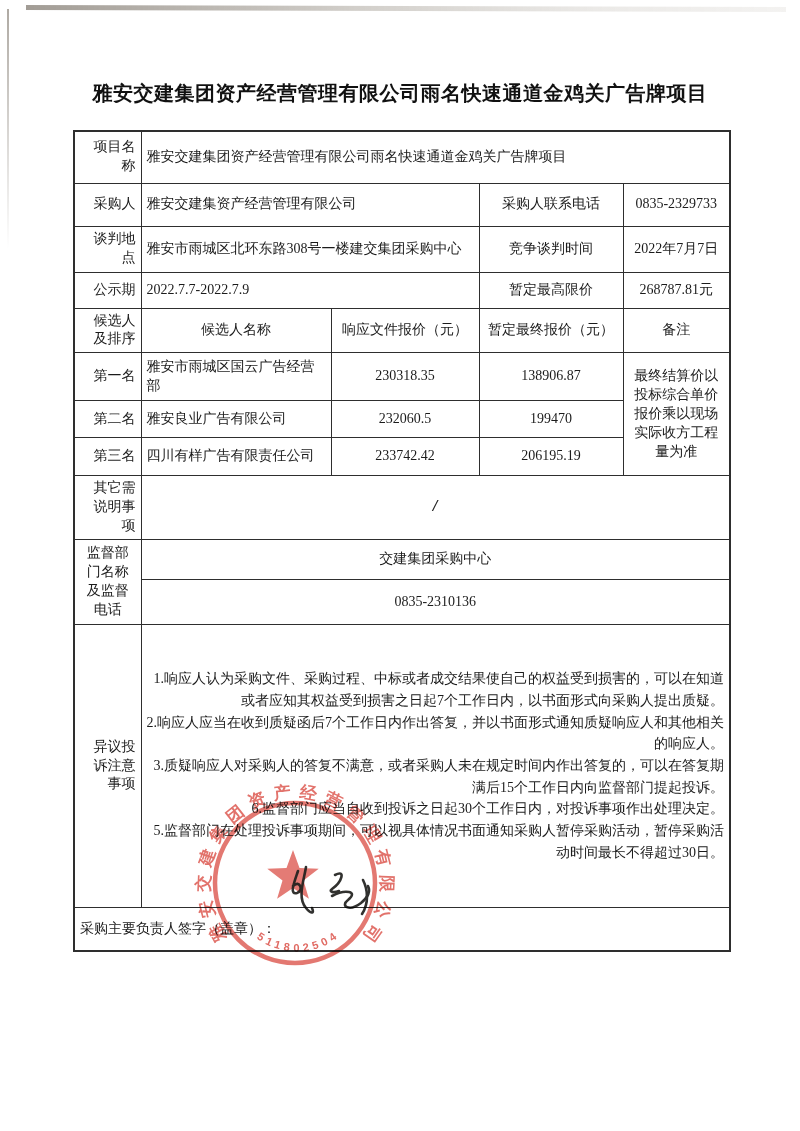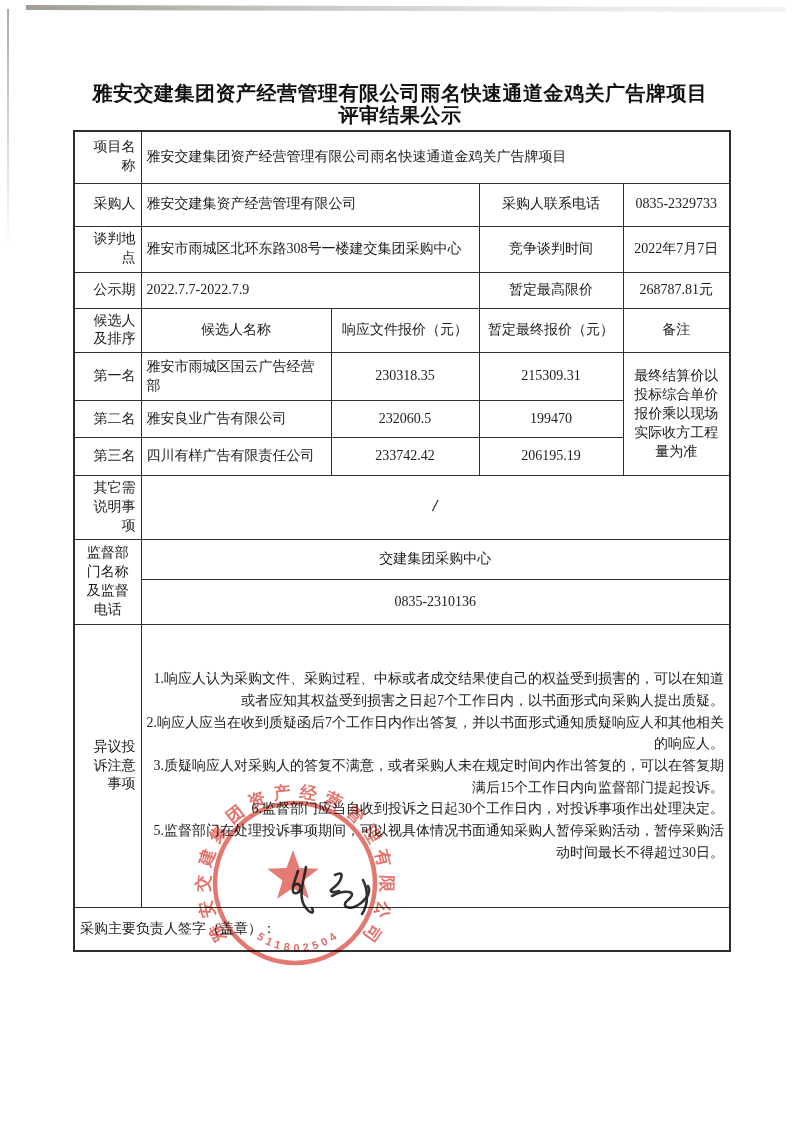--- a/index.html
+++ b/index.html
@@ -70,21 +70,20 @@
   }
 </style>
 </head>
 <body>
 
 <div class="scan-top"></div>
 <div class="scan-left"></div>
 
 <div class="title">
   <div>雅安交建集团资产经营管理有限公司雨名快速通道金鸡关广告牌项目</div>
-  <div>评审结果公示</div>
 </div>
 
 <table class="doc">
   <colgroup>
     <col style="width:67px">
       <col style="width:190px">
       <col style="width:148px">
       <col style="width:144px">
       <col style="width:107px">
   </colgroup>
@@ -115,21 +114,21 @@
     <td class="lab">候选人及排序</td>
     <td class="c">候选人名称</td>
     <td class="c">响应文件报价（元）</td>
     <td class="c">暂定最终报价（元）</td>
     <td class="c">备注</td>
   </tr>
   <tr class="r6">
     <td class="lab">第一名</td>
     <td class="l">雅安市雨城区国云广告经营部</td>
     <td class="c">230318.35</td>
-    <td class="c">215309.31</td>
+    <td class="c">138906.87</td>
     <td class="remark" rowspan="3">最终结算价以投标综合单价报价乘以现场实际收方工程量为准</td>
   </tr>
   <tr class="r7">
     <td class="lab">第二名</td>
     <td class="l">雅安良业广告有限公司</td>
     <td class="c">232060.5</td>
     <td class="c">199470</td>
   </tr>
   <tr class="r8">
     <td class="lab">第三名</td>

